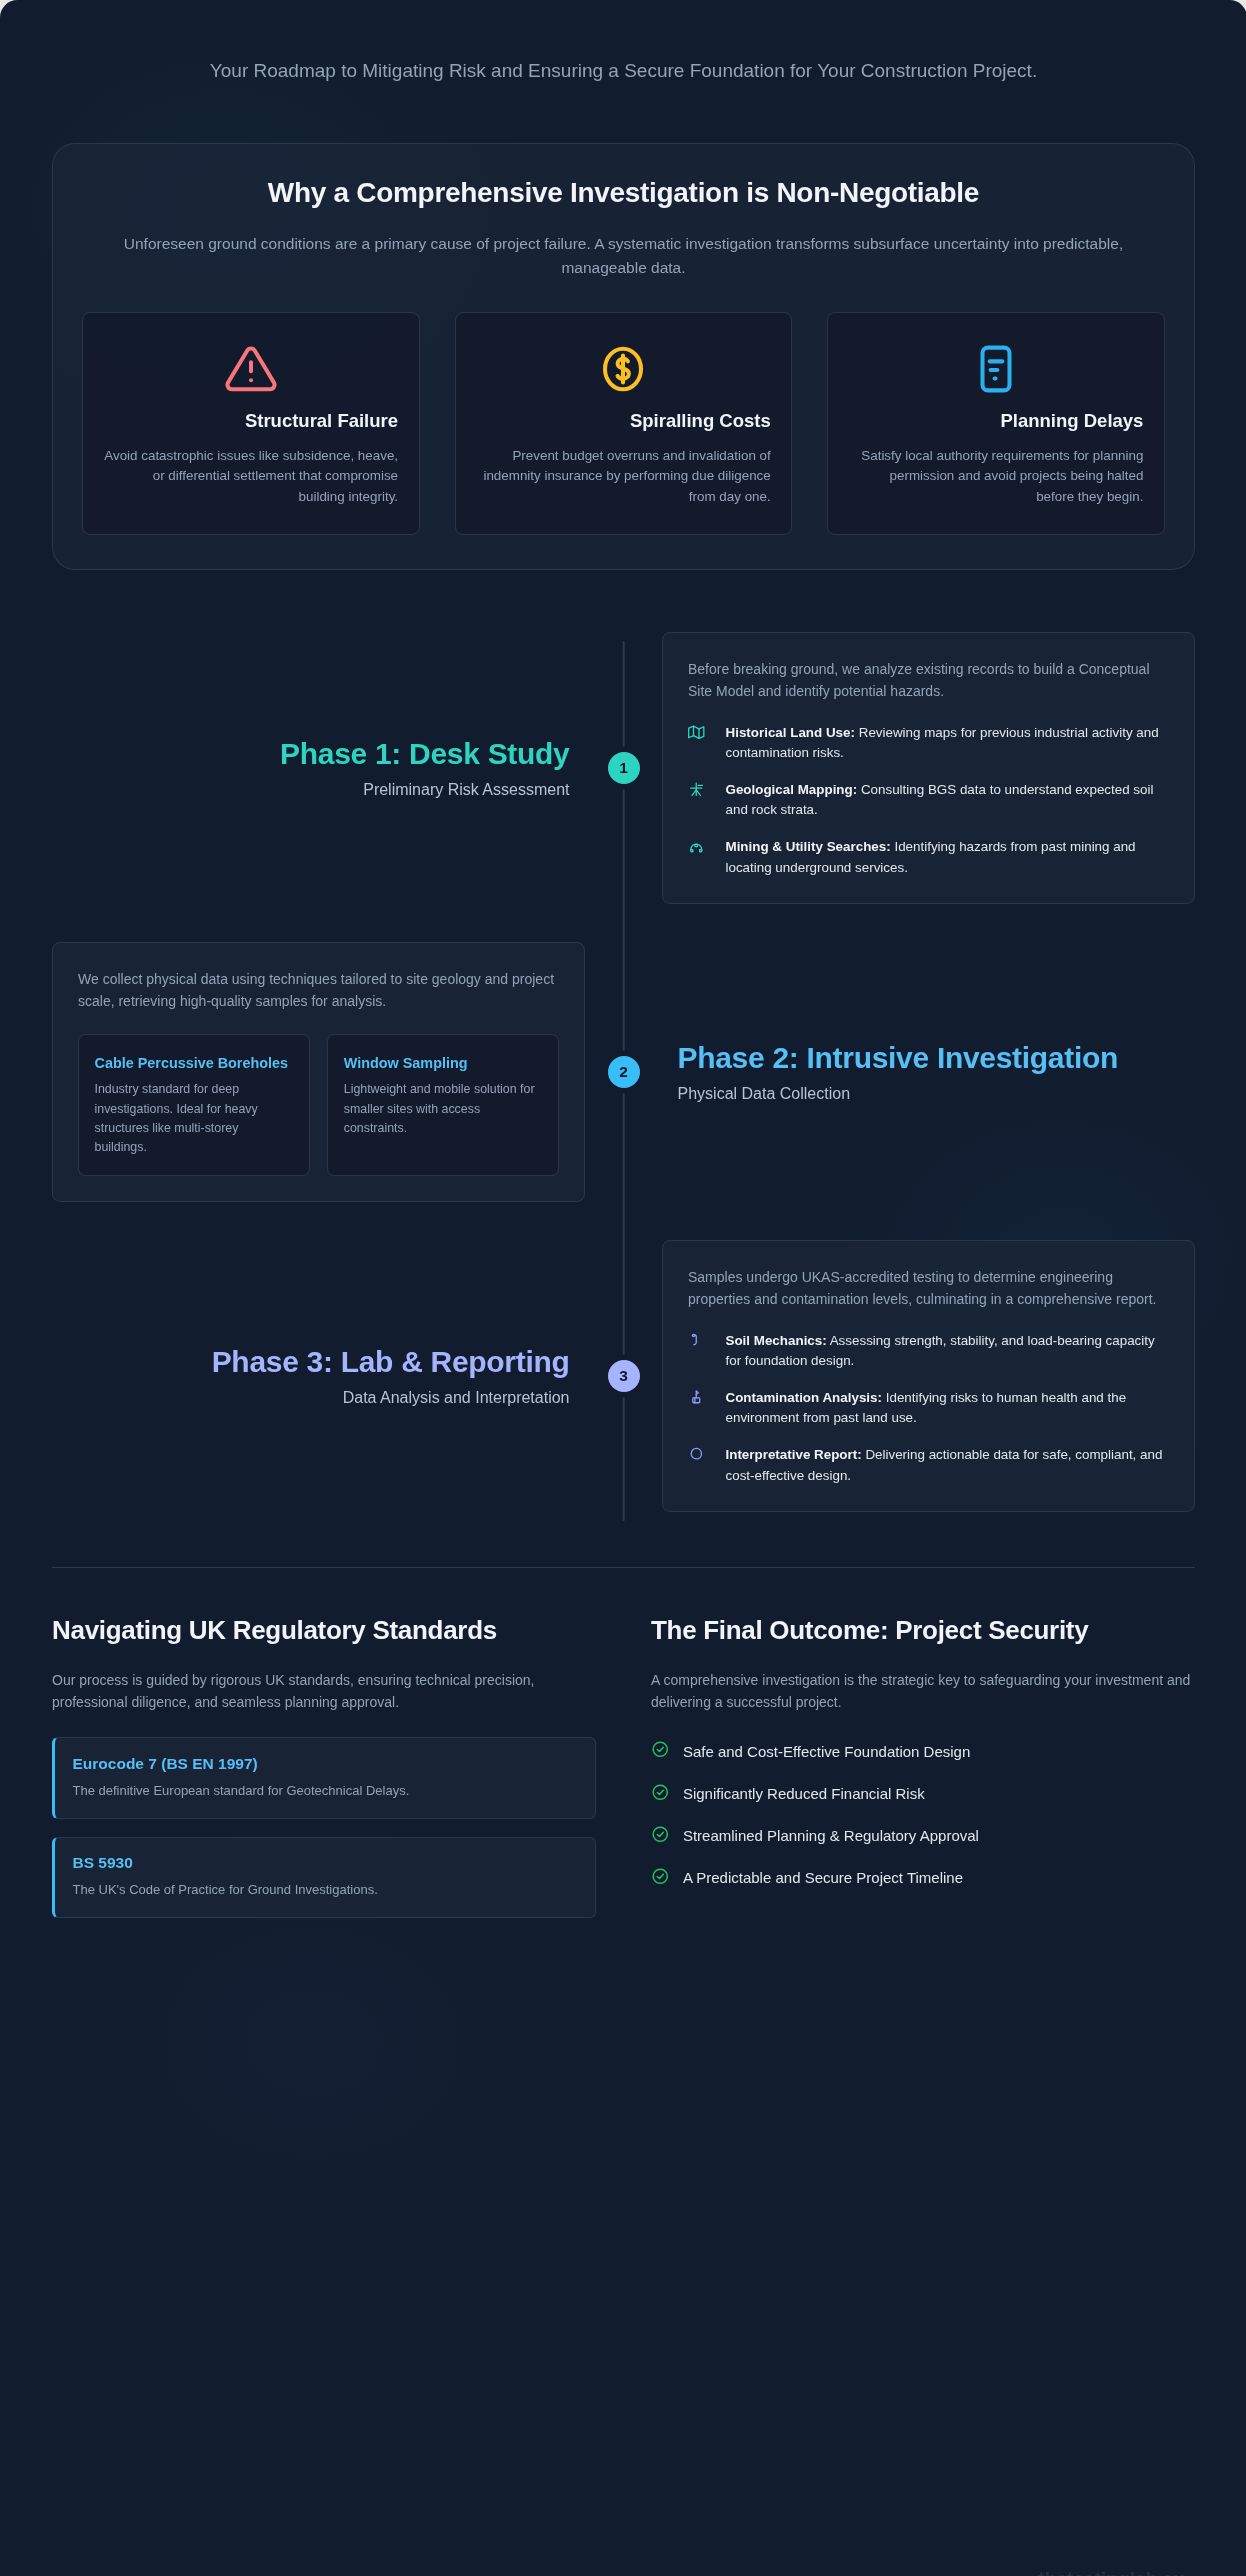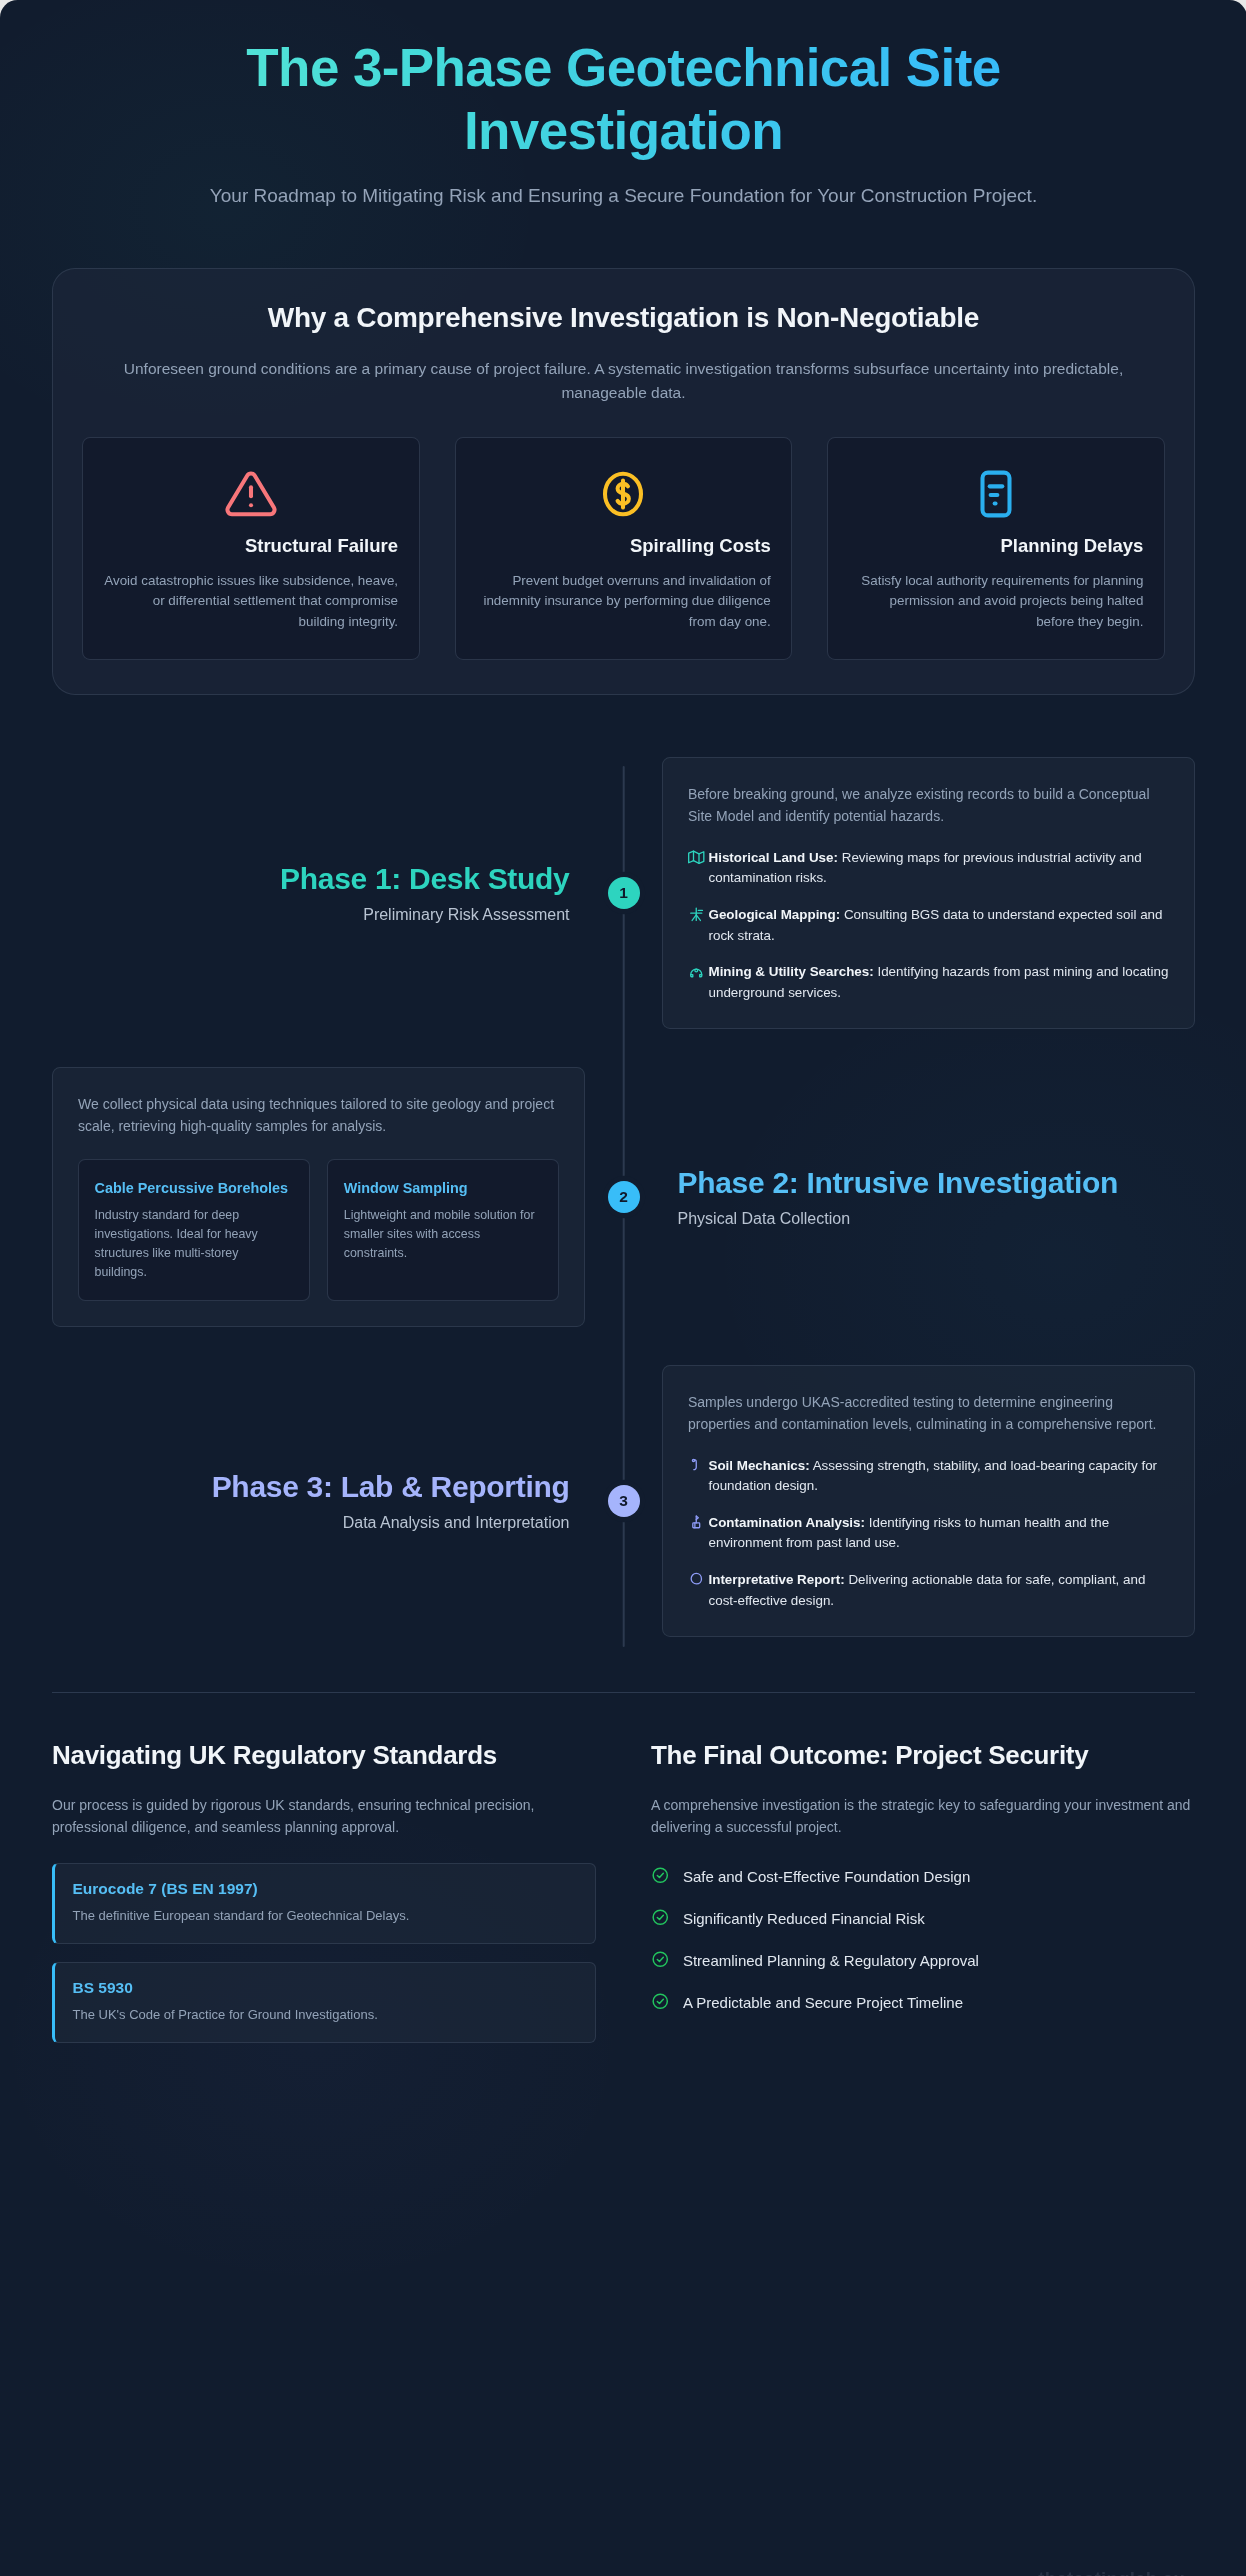--- a/index.html
+++ b/index.html
@@ -169,21 +169,21 @@
 
   .phase-intro {
     font-size: 14px;
     line-height: 1.55;
     color: #93a3b8;
   }
 
   .phase-points { margin-top: 20.6px; list-style: none; }
   .phase-points li {
     display: flex;
-    gap: 3px;
+    gap: 20px;
     align-items: flex-start;
     font-size: 13.4px;
     line-height: 1.52;
     color: #e2e8f0;
   }
   .phase-points li + li { margin-top: 16.5px; }
   .pt-icon { flex: 0 0 17.5px; padding-top: 1px; }
   .pt-label { font-weight: 700; color: #f1f5f9; }
 
   
@@ -272,21 +272,20 @@
     color: rgba(148,163,184,0.16);
     letter-spacing: 0.3px;
   }
 </style>
 </head>
 <body>
 
 <div class="page">
 
   <header class="hero">
-    <h1 class="hero-title">The 3-Phase Geotechnical Site Investigation</h1>
     <p class="hero-sub">Your Roadmap to Mitigating Risk and Ensuring a Secure Foundation for Your Construction Project.</p>
   </header>
 
   <section class="why-panel">
     <h2 class="why-title">Why a Comprehensive Investigation is Non-Negotiable</h2>
     <p class="why-sub">Unforeseen ground conditions are a primary cause of project failure. A systematic investigation transforms subsurface uncertainty into predictable, manageable data.</p>
 
     <div class="why-cards">
 
       <div class="risk-card">

